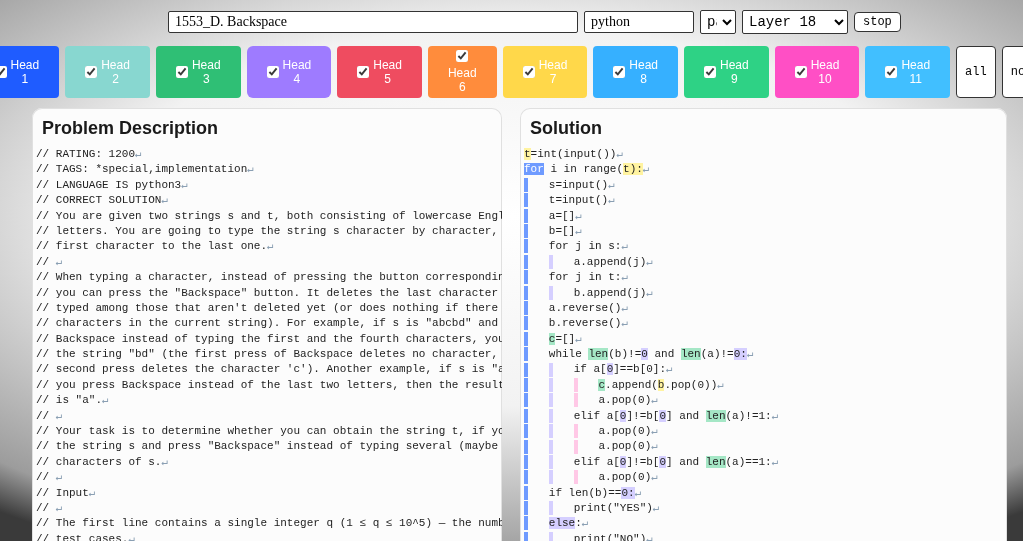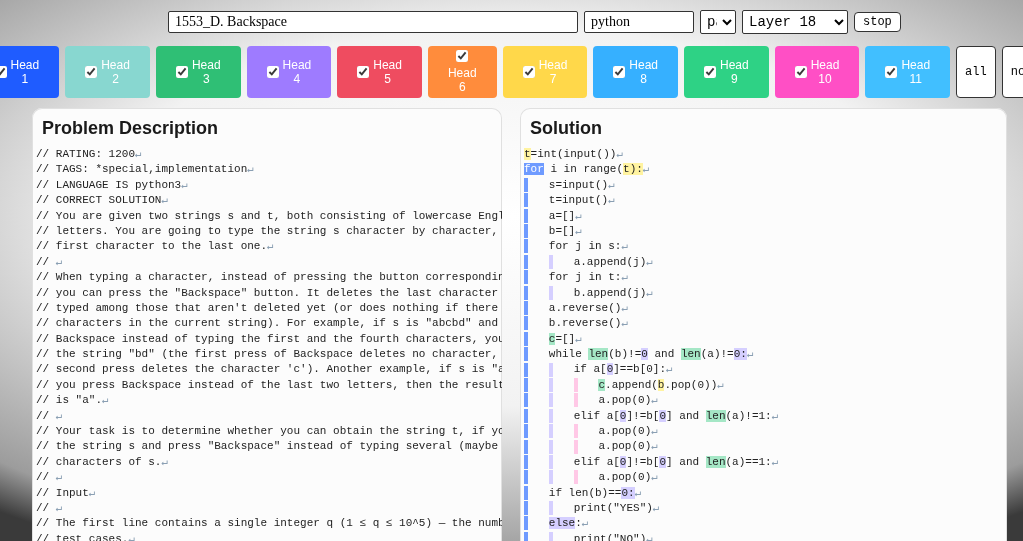--- a/index.html
+++ b/index.html
@@ -183,21 +183,21 @@
       <span>Head 1</span>
     </button>
     <button class="head-btn" style="background: var(--head2);">
       <input type="checkbox" checked="" style="">
       <span>Head 2</span>
     </button>
     <button class="head-btn" style="background: var(--head3);">
       <input type="checkbox" checked="" style="">
       <span>Head 3</span>
     </button>
-    <button class="head-btn" style="background: var(--head4);">
+    <button class="head-btn" style="background: var(--head4); border-radius: 6px;">
       <input type="checkbox" checked="" style="">
       <span>Head 4</span>
     </button>
     <button class="head-btn" style="background: var(--head5);">
       <input type="checkbox" checked="" style="">
       <span>Head 5</span>
     </button>
     <button class="head-btn" style="background: var(--head6); flex-direction: column;">
       <input type="checkbox" checked="" style="">
       <span>Head 6</span>

